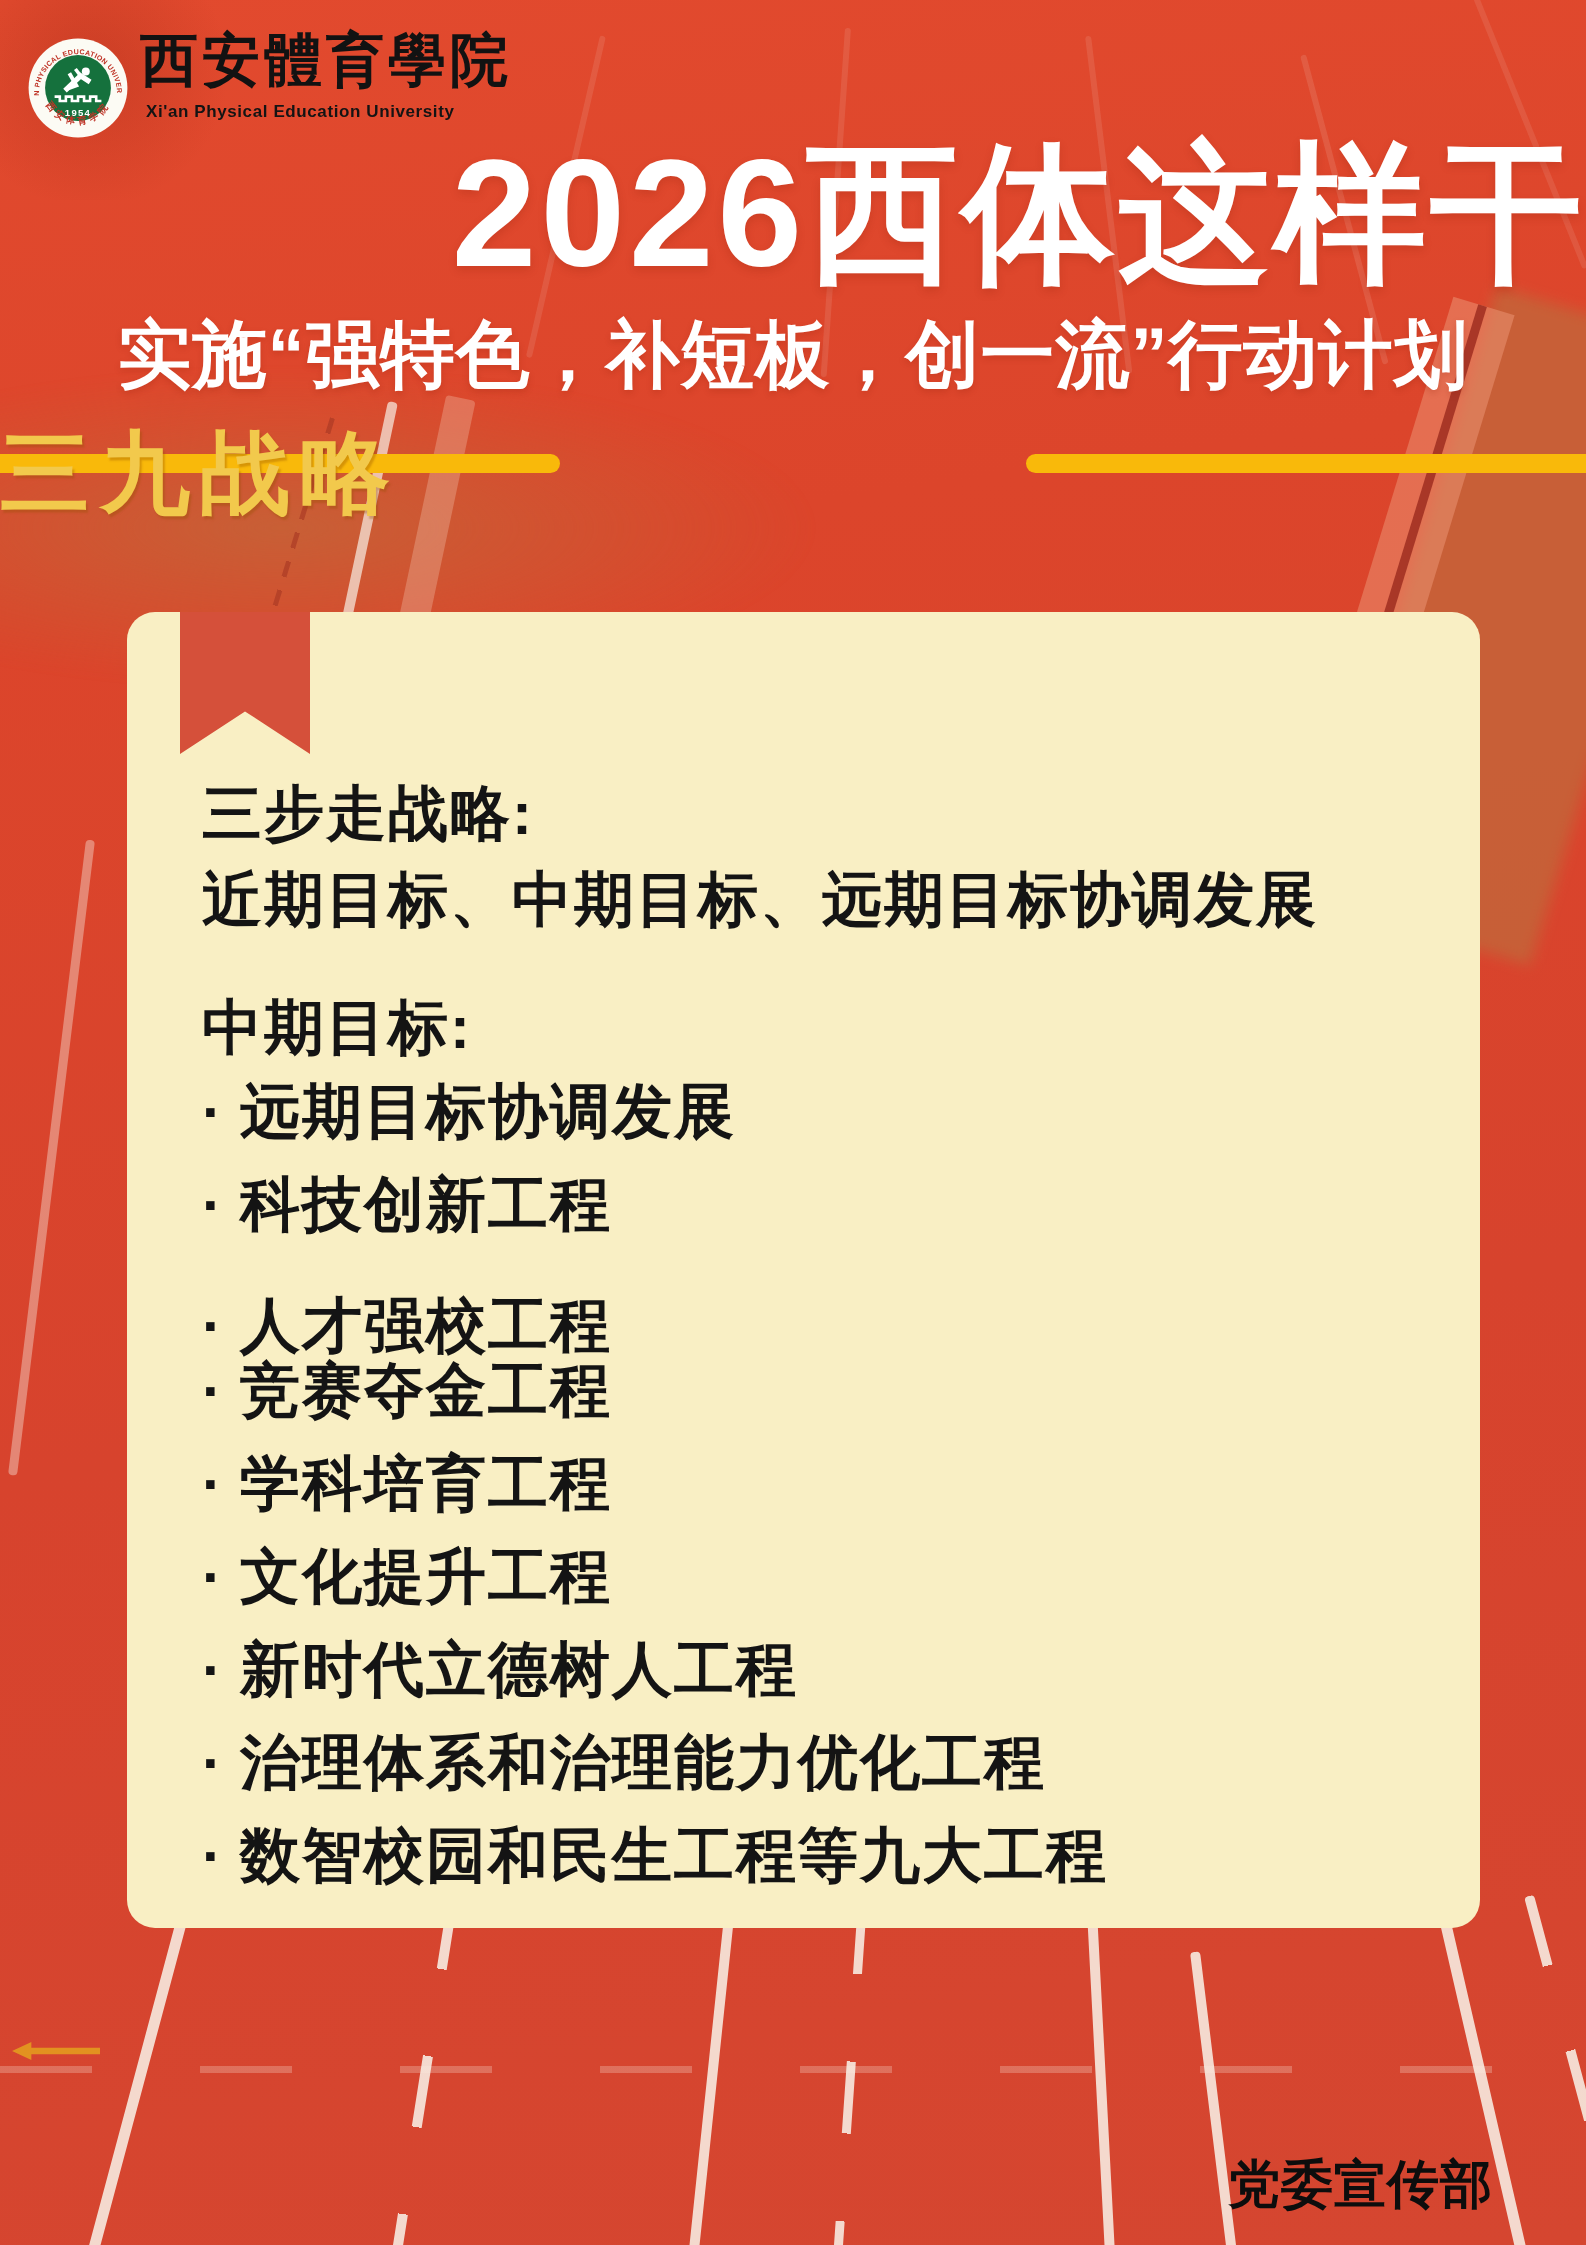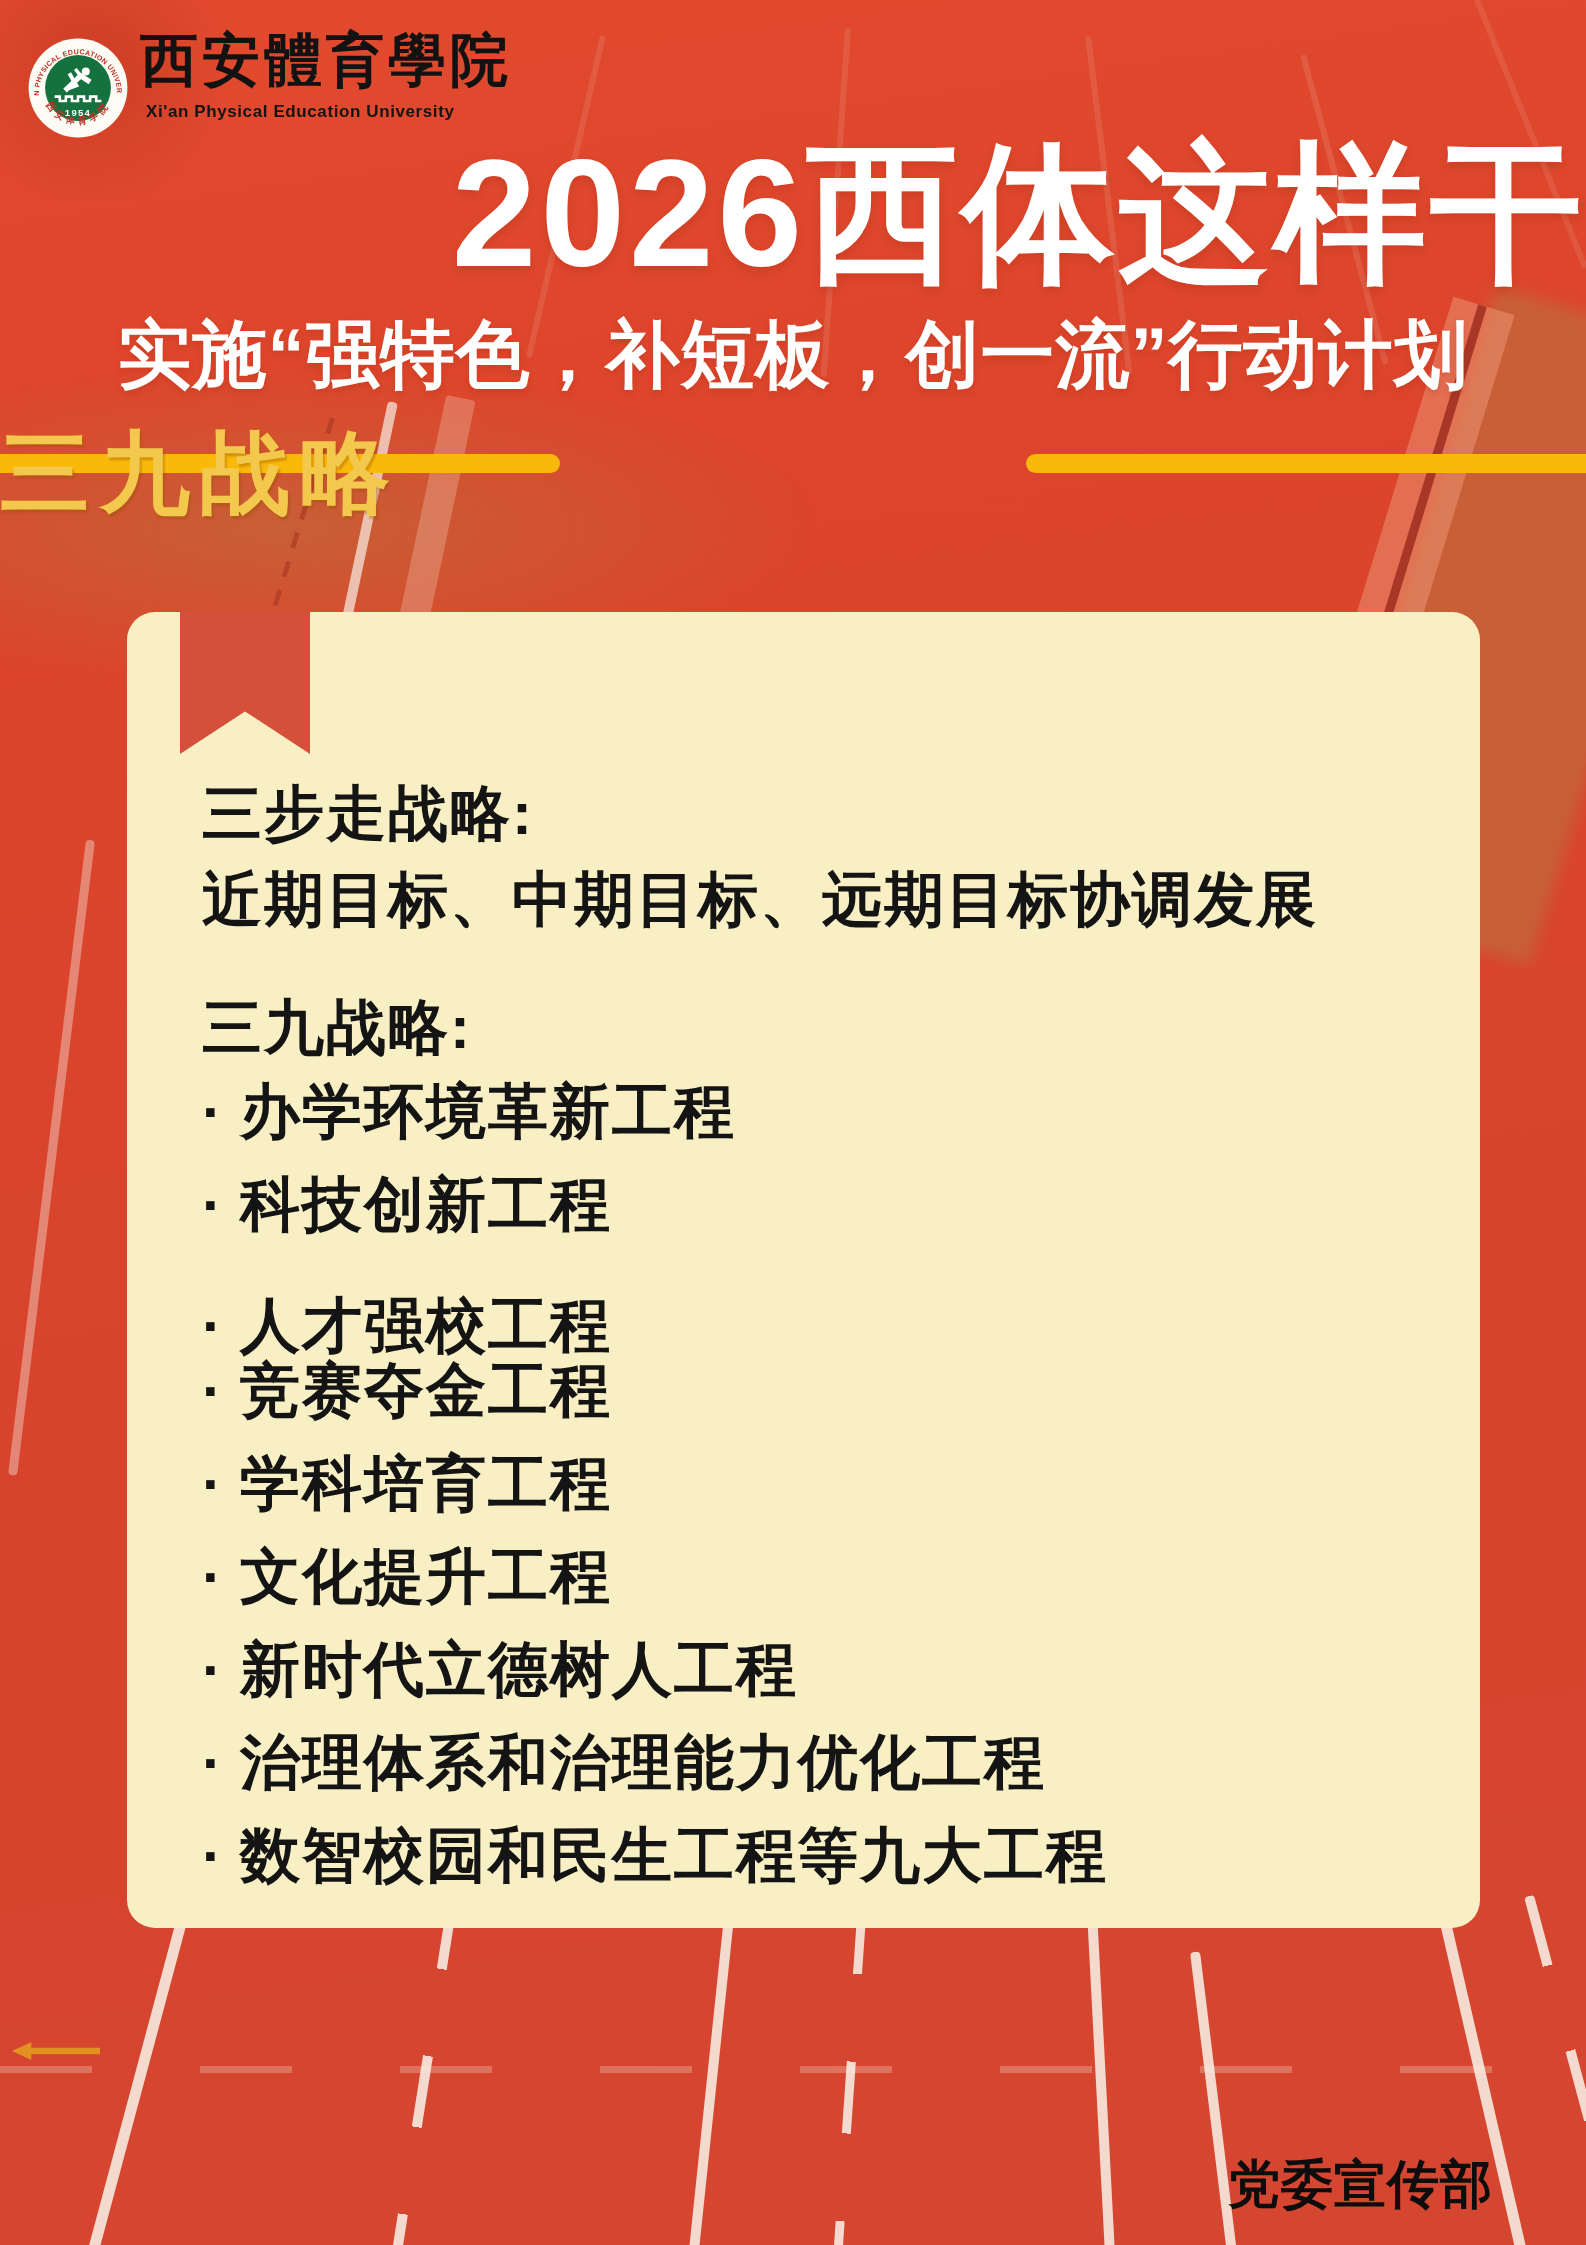--- a/index.html
+++ b/index.html
@@ -109,24 +109,24 @@
   <div class="main-title">2026西体这样干</div>
   <div class="subtitle">实施“强特色，补短板，创一流”行动计划</div>
 
   <div class="gold-bar left"></div>
   <div class="gold-bar right"></div>
   <div class="strategy">三九战略</div>
 
   <div class="card">
     <div class="card-line" style="top:168px;">三步走战略:</div>
     <div class="card-line" style="top:254px;">近期目标、中期目标、远期目标协调发展</div>
-    <div class="card-line" style="top:382px;">三九战略:</div>
+    <div class="card-line" style="top:382px;">中期目标:</div>
 
     <div class="card-line" style="top:466px;">
-      <span class="bullet">·</span><span>办学环境革新工程</span>
+      <span class="bullet">·</span><span>远期目标协调发展</span>
     </div>
     <div class="card-line" style="top:559px;">
       <span class="bullet">·</span><span>科技创新工程</span>
     </div>
     <div class="card-line" style="top:680px;">
       <span class="bullet">·</span><span>人才强校工程</span>
     </div>
     <div class="card-line" style="top:745px;">
       <span class="bullet">·</span><span>竞赛夺金工程</span>
     </div>

